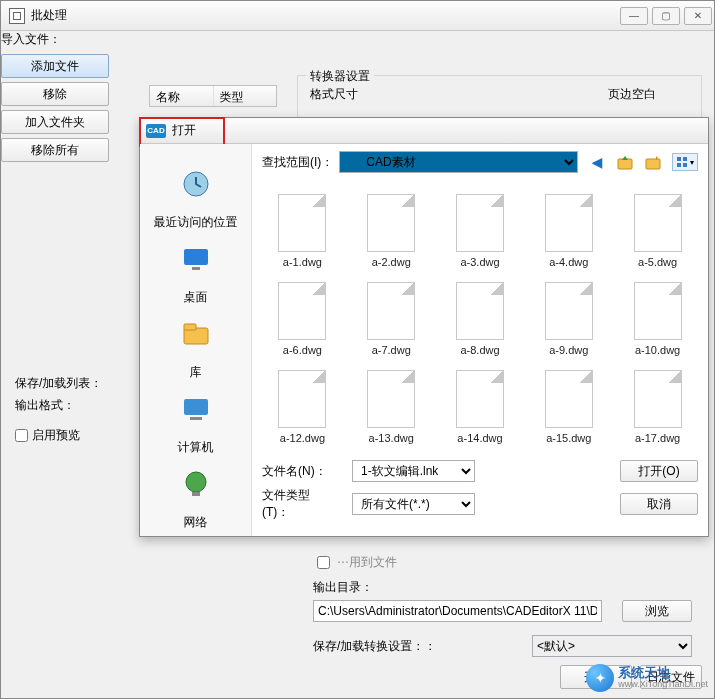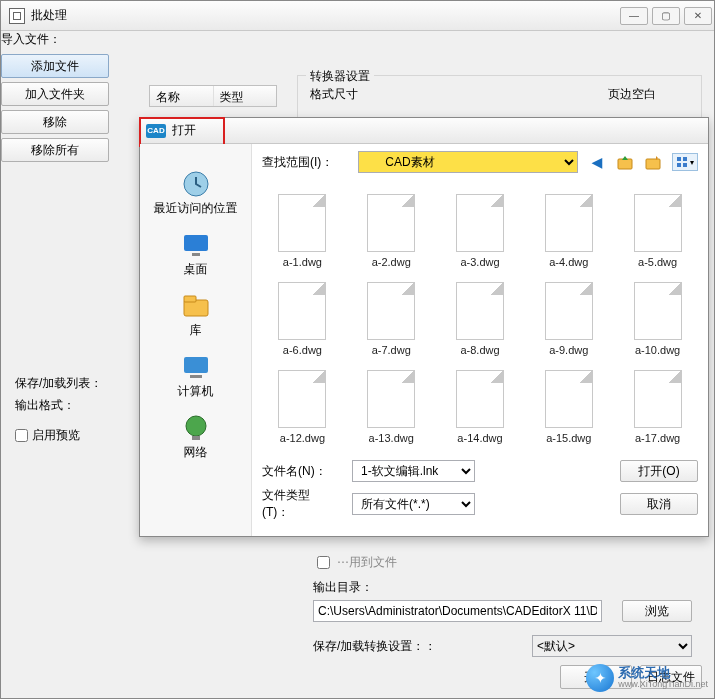--- a/index.html
+++ b/index.html
@@ -63,27 +63,27 @@
   .watermark .txt .en{color:#888;font-size:9px;}
 
   
   .open-dlg { position:absolute; top:86px; left:138px; width:570px; height:420px; border:1px solid #888; background:#fff; box-shadow:0 4px 10px rgba(0,0,0,.25);}
   .open-dlg .red-outline{position:absolute;top:-1px;left:-1px;width:86px;height:30px;border:2px solid #d92020;pointer-events:none;}
   .open-dlg .dlg-title{height:26px;display:flex;align-items:center;gap:6px;background:linear-gradient(#fdfdfd,#e9e9e9);border-bottom:1px solid #c8c8c8;padding:0 6px;}
   .open-dlg .dlg-title .cad-badge{width:20px;height:14px;background:#1d86c8;color:#fff;font-size:8px;font-weight:bold;display:flex;align-items:center;justify-content:center;border-radius:2px;}
   .dlg-body{position:absolute;top:26px;bottom:0;left:0;right:0;display:flex;}
 
   .places{width:112px;background:#f7f7f7;border-right:1px solid #e0e0e0;padding-top:20px;display:flex;flex-direction:column;align-items:center;gap:4px;}
-  .place{width:90px;display:flex;flex-direction:column;align-items:center;gap:0;padding:4px 0;cursor:pointer;}
+  .place{width:90px;display:flex;flex-direction:column;align-items:center;gap:14px;padding:4px 0;cursor:pointer;}
   .place .pi{width:32px;height:32px;display:flex;align-items:center;justify-content:center;}
   .place .pl{font-size:12px;text-align:center;}
 
   .right-area{flex:1;display:flex;flex-direction:column;}
   .lookin{height:36px;display:flex;align-items:center;gap:6px;padding:0 10px;}
-  .lookin select{flex:1;height:22px;max-width:260px;border:1px solid #abadb3;font-size:12px;padding-left:22px;background:#fde047;margin-left:19px;}
+  .lookin select{flex:1;height:22px;max-width:260px;border:1px solid #abadb3;font-size:12px;padding-left:22px;background:#0369a1;}
   .lookin .nav-icons{display:flex;gap:10px;align-items:center;margin-left:4px;}
   .nav-ic{width:18px;height:18px;display:flex;align-items:center;justify-content:center;cursor:pointer;font-size:14px;}
 
   .file-grid{flex:1;overflow:auto;padding:10px 6px;display:grid;grid-template-columns:repeat(5,1fr);gap:6px 0;align-content:start;}
   .file-item{display:flex;flex-direction:column;align-items:center;gap:4px;padding:4px;cursor:pointer;}
   .file-thumb{width:48px;height:58px;border:1px solid #c8c8c8;background:#fff;position:relative;}
   .file-thumb::before{content:"";position:absolute;top:0;right:0;width:12px;height:12px;background:linear-gradient(135deg,#fff 49%,#c8c8c8 50%);}
   .file-name{font-size:11px;text-align:center;word-break:break-all;color:#222;}
 
   .dlg-bottom{padding:6px 10px 10px;border-top:none;}
@@ -110,22 +110,22 @@
       <div class="win-btn">▢</div>
       <div class="win-btn">✕</div>
     </div>
   </div>
 
   <div class="main-body">
 
     <div class="left-panel">
       <span class="gb-title">导入文件：</span>
       <button class="btn">添加文件</button>
+      <button class="btn2">移除</button>
       <button class="btn2">加入文件夹</button>
-      <button class="btn2">移除</button>
       <button class="btn2">移除所有</button>
     </div>
 
     <div class="list-header">
       <span>名称</span>
       <span>类型</span>
     </div>
 
     <div class="save-load-sec">保存/加载列表：</div>
     <div class="output-fmt-sec">输出格式：</div>

